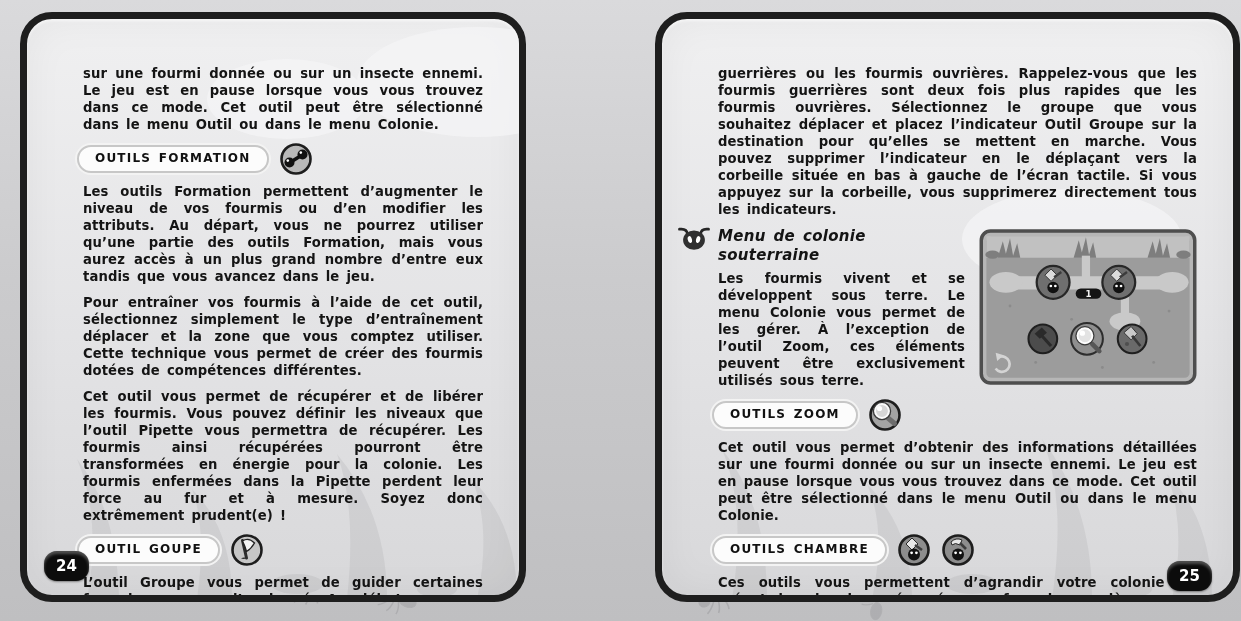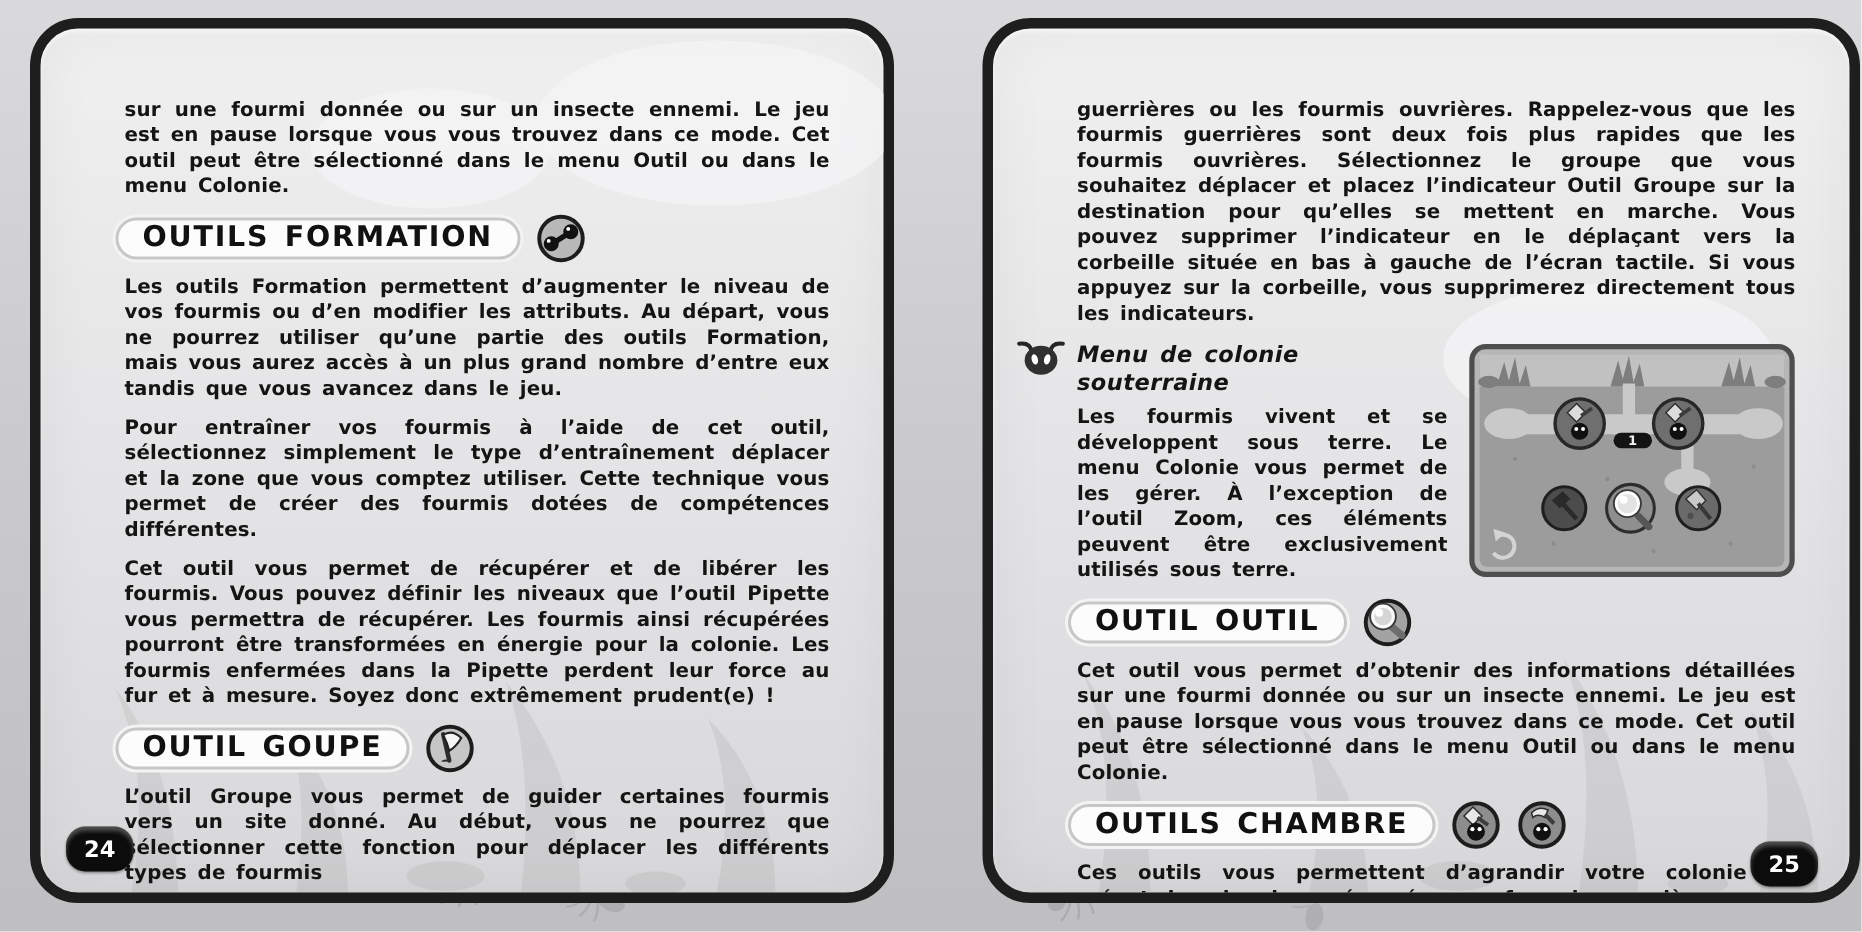--- a/index.html
+++ b/index.html
@@ -9,34 +9,34 @@
     font-family:"DejaVu Sans",sans-serif;
   }
   .deco{position:absolute;pointer-events:none;}
   .page{
     position:absolute;top:12px;height:590px;box-sizing:border-box;
     border:7px solid #1e1e1e;border-radius:32px;
     background:linear-gradient(180deg,#f0f0f1 0%,#e3e3e5 55%,#d8d8da 100%);
     box-shadow:inset 0 2px 3px rgba(255,255,255,.6), inset 0 0 40px rgba(0,0,0,.05);
     overflow:hidden;
   }
-  .page-left{left:20px;width:576px;}
+  .page-left{left:20px;width:506px;}
   .page-right{left:655px;width:585px;}
   .cloud{position:absolute;background:#f4f4f5;border-radius:50%;opacity:.75;}
   .content{
     position:relative;padding:46px 36px 0 56px;color:#141414;
     font-size:13.2px;font-weight:bold;line-height:17px;
     text-align:justify;word-spacing:2.4px;letter-spacing:.1px;
   }
   .content p{margin:0 0 9px 0;}
   .pill-row{display:flex;align-items:center;gap:10px;margin:3px 0 7px -6px;text-align:left;}
   .pill{
     background:#fcfcfc;border:2px solid #c7c7c7;border-radius:15px;
     box-shadow:0 0 0 2px #f3f3f3;padding:3px 16px 4px;
-    font-size:19px;letter-spacing:1.2px;white-space:nowrap;color:#111;
+    font-size:12px;letter-spacing:1.2px;white-space:nowrap;color:#111;
   }
   .tool-icon{width:34px;height:34px;flex:0 0 auto;}
   .menu-heading{
     position:relative;font-size:15px;line-height:19px;margin:4px 0 5px;
     text-align:left;letter-spacing:.3px;font-style:italic;
   }
   .menu-ant{position:absolute;left:-40px;top:-3px;width:32px;height:27px;}
   .shot{
     float:right;width:218px;height:156px;margin:2px 0 8px 14px;
   }
@@ -242,21 +242,21 @@
         <path d="M9,10 Q8,4 1,5 M21,10 Q22,4 29,5" fill="none" stroke="#262626" stroke-width="2.6" stroke-linecap="round"></path>
         <ellipse cx="15" cy="15.5" rx="10.5" ry="9.3" fill="#303030"></ellipse>
         <ellipse cx="11" cy="15" rx="2" ry="3.4" fill="#fff" transform="rotate(-14 11 15)"></ellipse>
         <ellipse cx="19" cy="15" rx="2" ry="3.4" fill="#fff" transform="rotate(14 19 15)"></ellipse>
       </svg>
       <span>Menu de colonie souterraine</span>
     </div>
     <p>Les fourmis vivent et se développent sous terre. Le menu Colonie vous permet de les gérer. À l’exception de l’outil Zoom, ces éléments peuvent être exclusivement utilisés sous terre.</p>
 
     <div class="pill-row">
-      <span class="pill">OUTIL OUTIL</span>
+      <span class="pill">OUTILS ZOOM</span>
       <svg class="tool-icon" viewBox="0 0 34 34">
         <circle cx="17" cy="17" r="14.5" fill="#a3a3a3" stroke="#1d1d1d" stroke-width="2.6"></circle>
         <line x1="20" y1="20" x2="26.5" y2="25.5" stroke="#6d6d6d" stroke-width="5" stroke-linecap="round"></line>
         <circle cx="14" cy="13" r="7.2" fill="#d6d6d6" stroke="#fafafa" stroke-width="2.6"></circle>
         <circle cx="14" cy="13" r="8.6" fill="none" stroke="#3a3a3a" stroke-width="1.3"></circle>
         <circle cx="11.5" cy="10.5" r="2.6" fill="#ffffff"></circle>
       </svg>
     </div>
     <p>Cet outil vous permet d’obtenir des informations détaillées sur une fourmi donnée ou sur un insecte ennemi. Le jeu est en pause lorsque vous vous trouvez dans ce mode. Cet outil peut être sélectionné dans le menu Outil ou dans le menu Colonie.</p>
 

